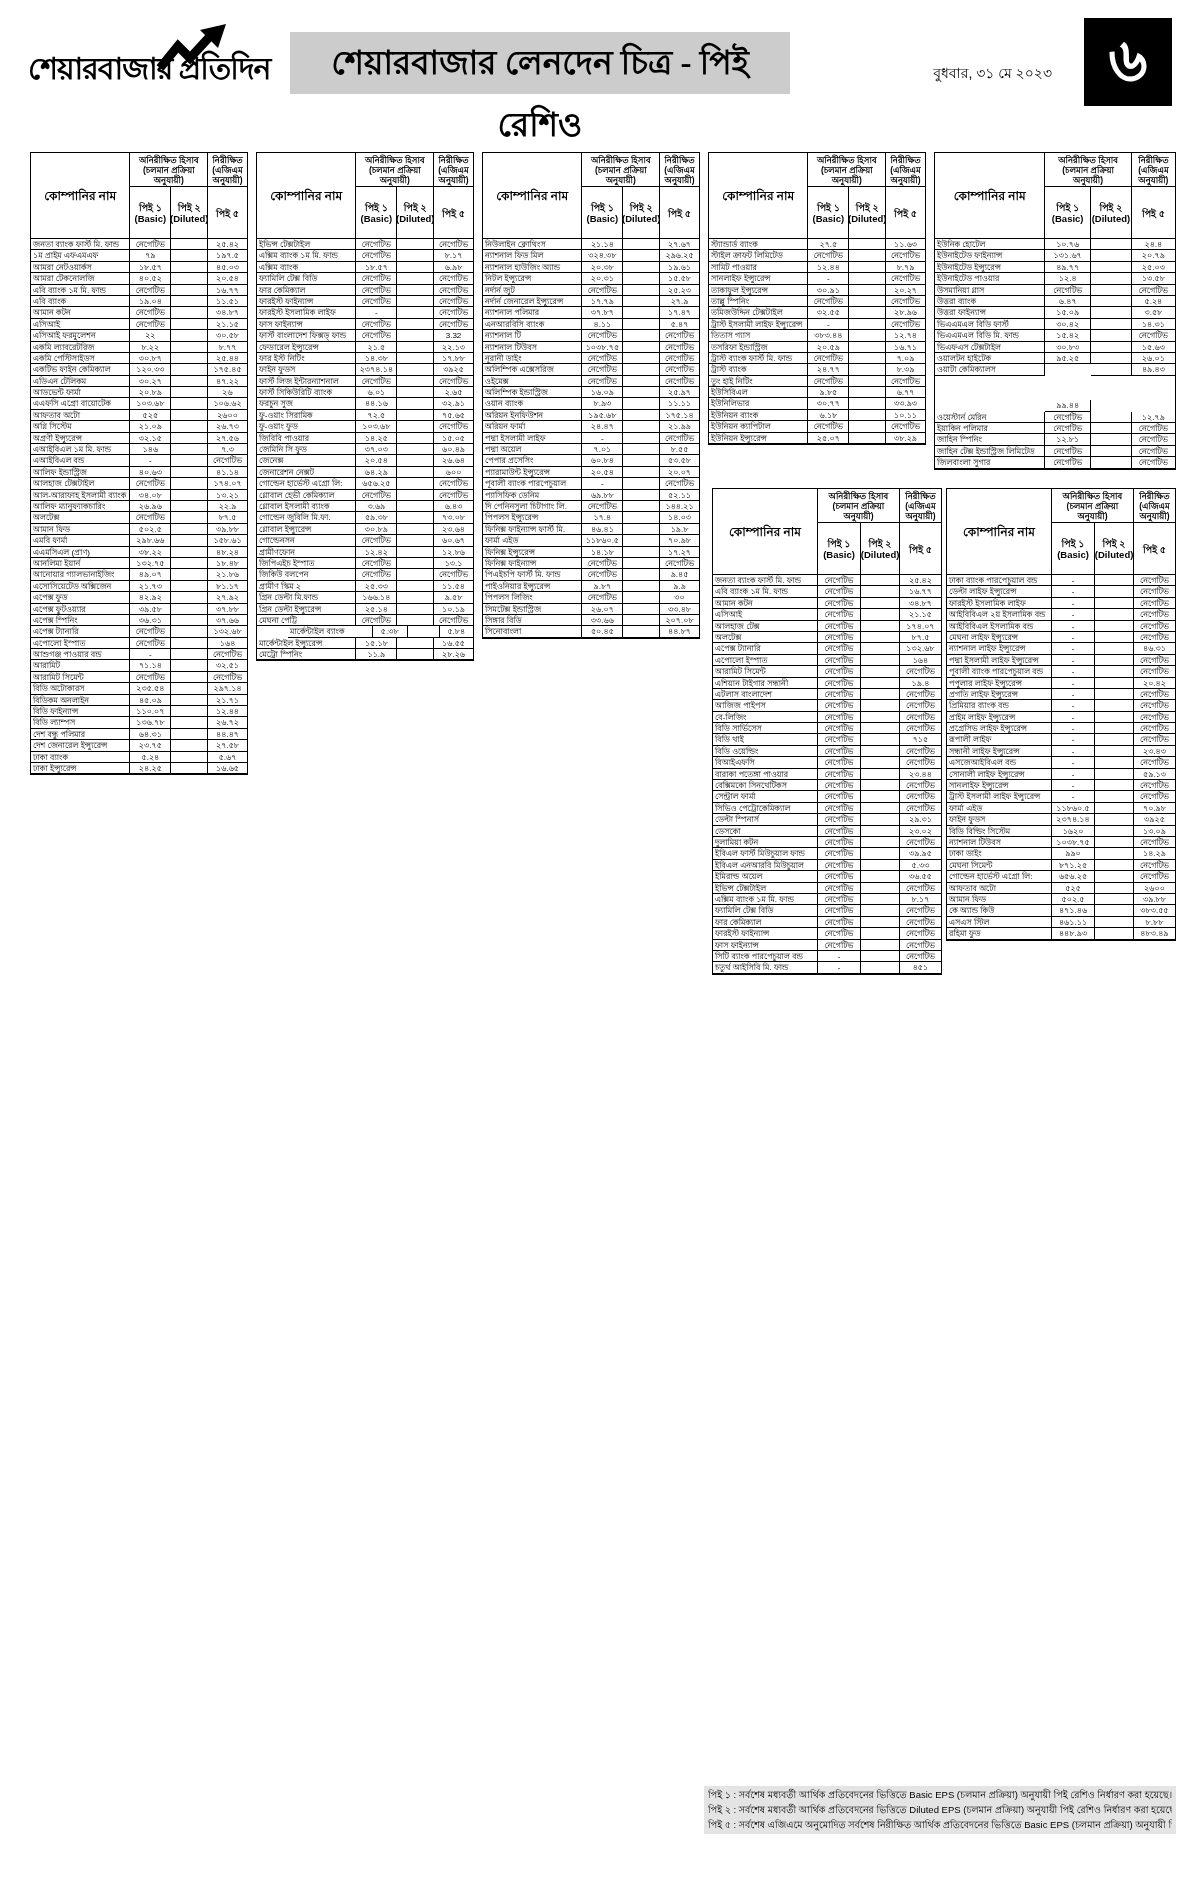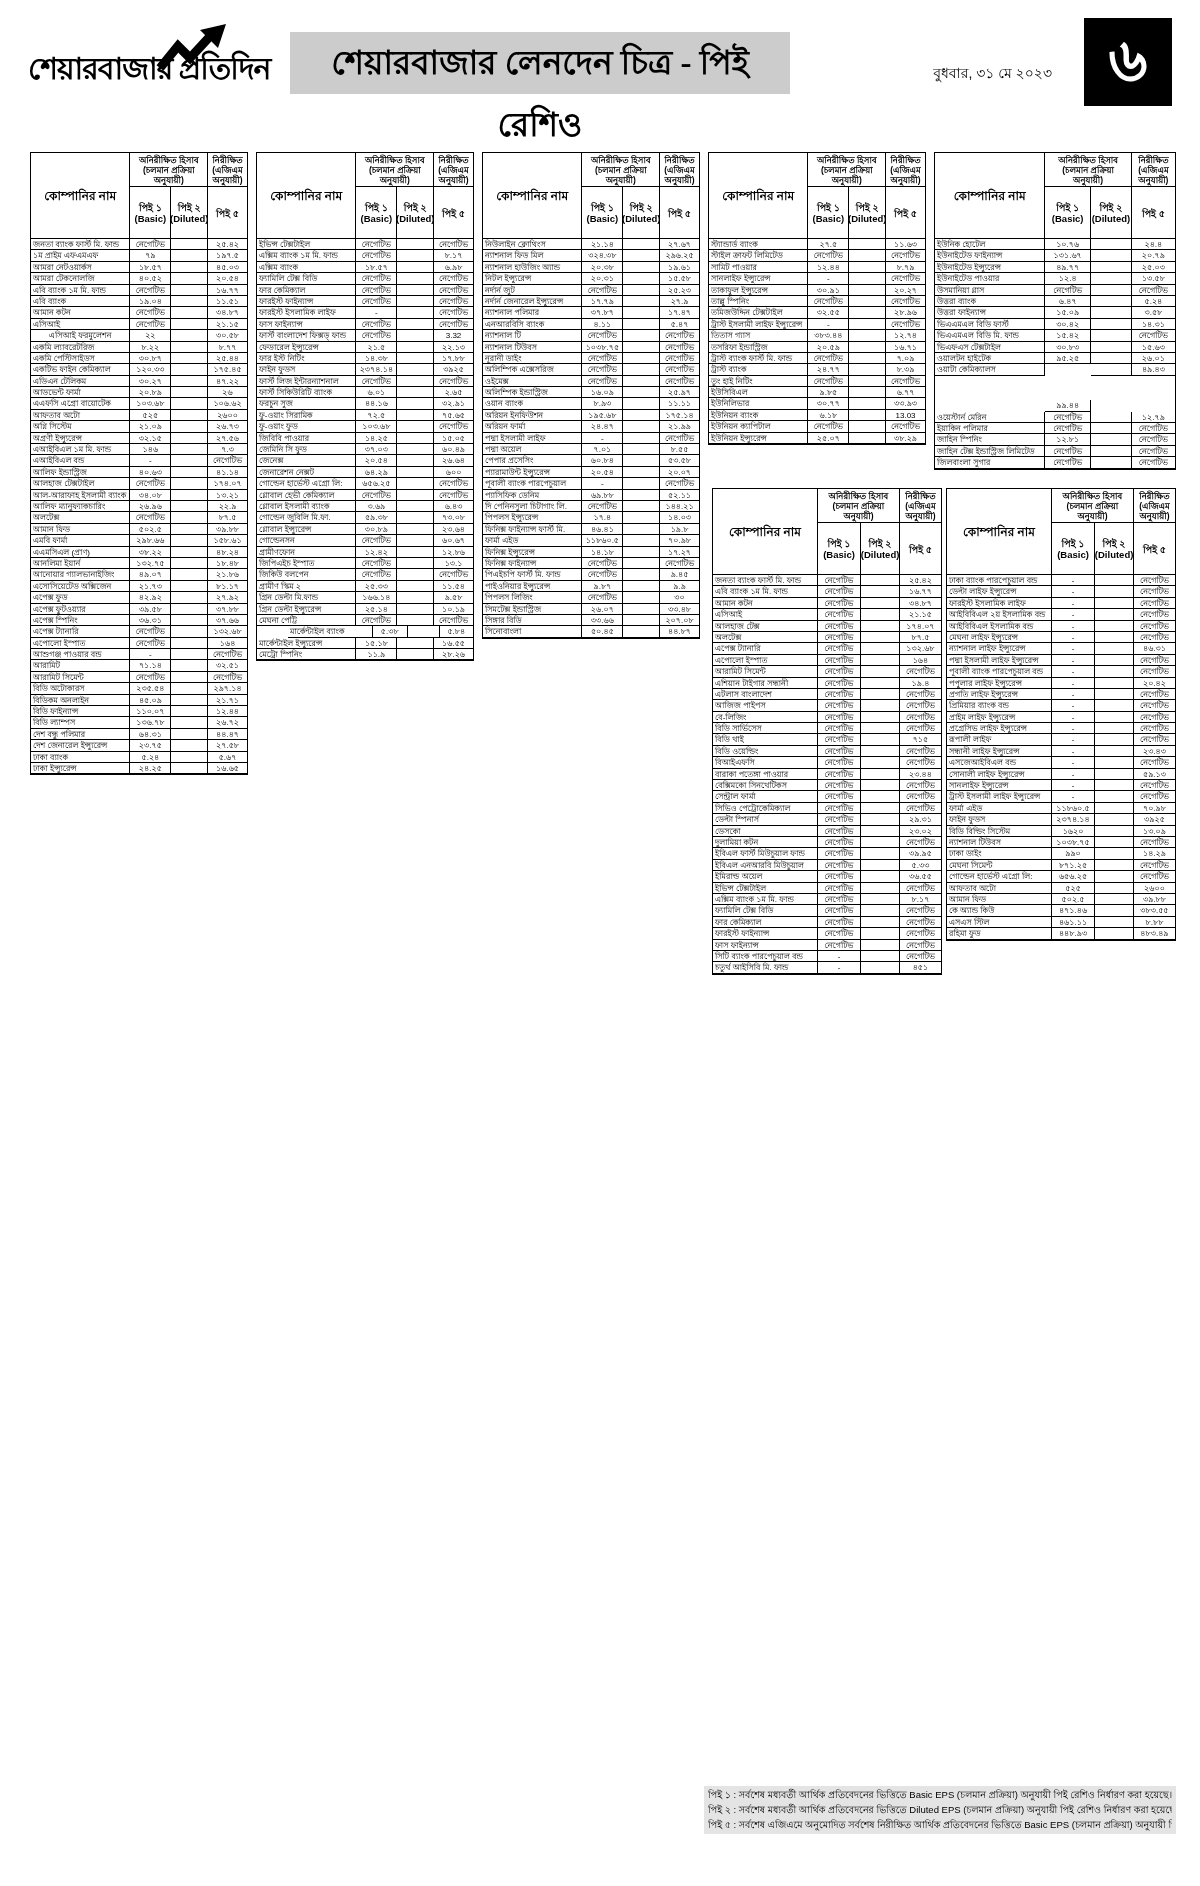--- a/index.html
+++ b/index.html
@@ -119,21 +119,21 @@
         <div class="tcell val" style="width: 17%;"></div>
         <div class="tcell val" style="width: 18%;">৩৪.৮৭</div>
       </div>
       <div class="trow">
         <div class="tcell name" style="width: 46%;">এসিআই</div>
         <div class="tcell val" style="width: 19%;">নেগেটিভ</div>
         <div class="tcell val" style="width: 17%;"></div>
         <div class="tcell val" style="width: 18%;">২১.১৫</div>
       </div>
       <div class="trow">
-        <div class="tcell name" style="width: 46%; text-align: center;">এসিআই ফরমুলেশন</div>
+        <div class="tcell name" style="width: 46%;">এসিআই ফরমুলেশন</div>
         <div class="tcell val" style="width: 19%;">২২</div>
         <div class="tcell val" style="width: 17%;"></div>
         <div class="tcell val" style="width: 18%;">৩০.৫৮</div>
       </div>
       <div class="trow">
         <div class="tcell name" style="width: 46%;">একমি ল্যাবরেটরিজ</div>
         <div class="tcell val" style="width: 19%;">৮.২২</div>
         <div class="tcell val" style="width: 17%;"></div>
         <div class="tcell val" style="width: 18%;">৮.৭৭</div>
       </div>
@@ -926,21 +926,21 @@
       <div class="trow">
         <div class="tcell name" style="width: 46%;">ইউনিলিভার</div>
         <div class="tcell val" style="width: 19%;">৩০.৭৭</div>
         <div class="tcell val" style="width: 17%;"></div>
         <div class="tcell val" style="width: 18%;">৩৩.৯৩</div>
       </div>
       <div class="trow">
         <div class="tcell name" style="width: 46%;">ইউনিয়ন ব্যাংক</div>
         <div class="tcell val" style="width: 19%;">৬.১৮</div>
         <div class="tcell val" style="width: 17%;"></div>
-        <div class="tcell val" style="width: 18%;">13.03</div>
+        <div class="tcell val" style="width: 18%;">১০.১১</div>
       </div>
       <div class="trow">
         <div class="tcell name" style="width: 46%;">ইউনিয়ন ক্যাপিটাল</div>
         <div class="tcell val" style="width: 19%;">নেগেটিভ</div>
         <div class="tcell val" style="width: 17%;"></div>
         <div class="tcell val" style="width: 18%;">নেগেটিভ</div>
       </div>
       <div class="trow">
         <div class="tcell name" style="width: 46%;">ইউনিয়ন ইন্স্যুরেন্স</div>
         <div class="tcell val" style="width: 19%;">২৫.০৭</div>

